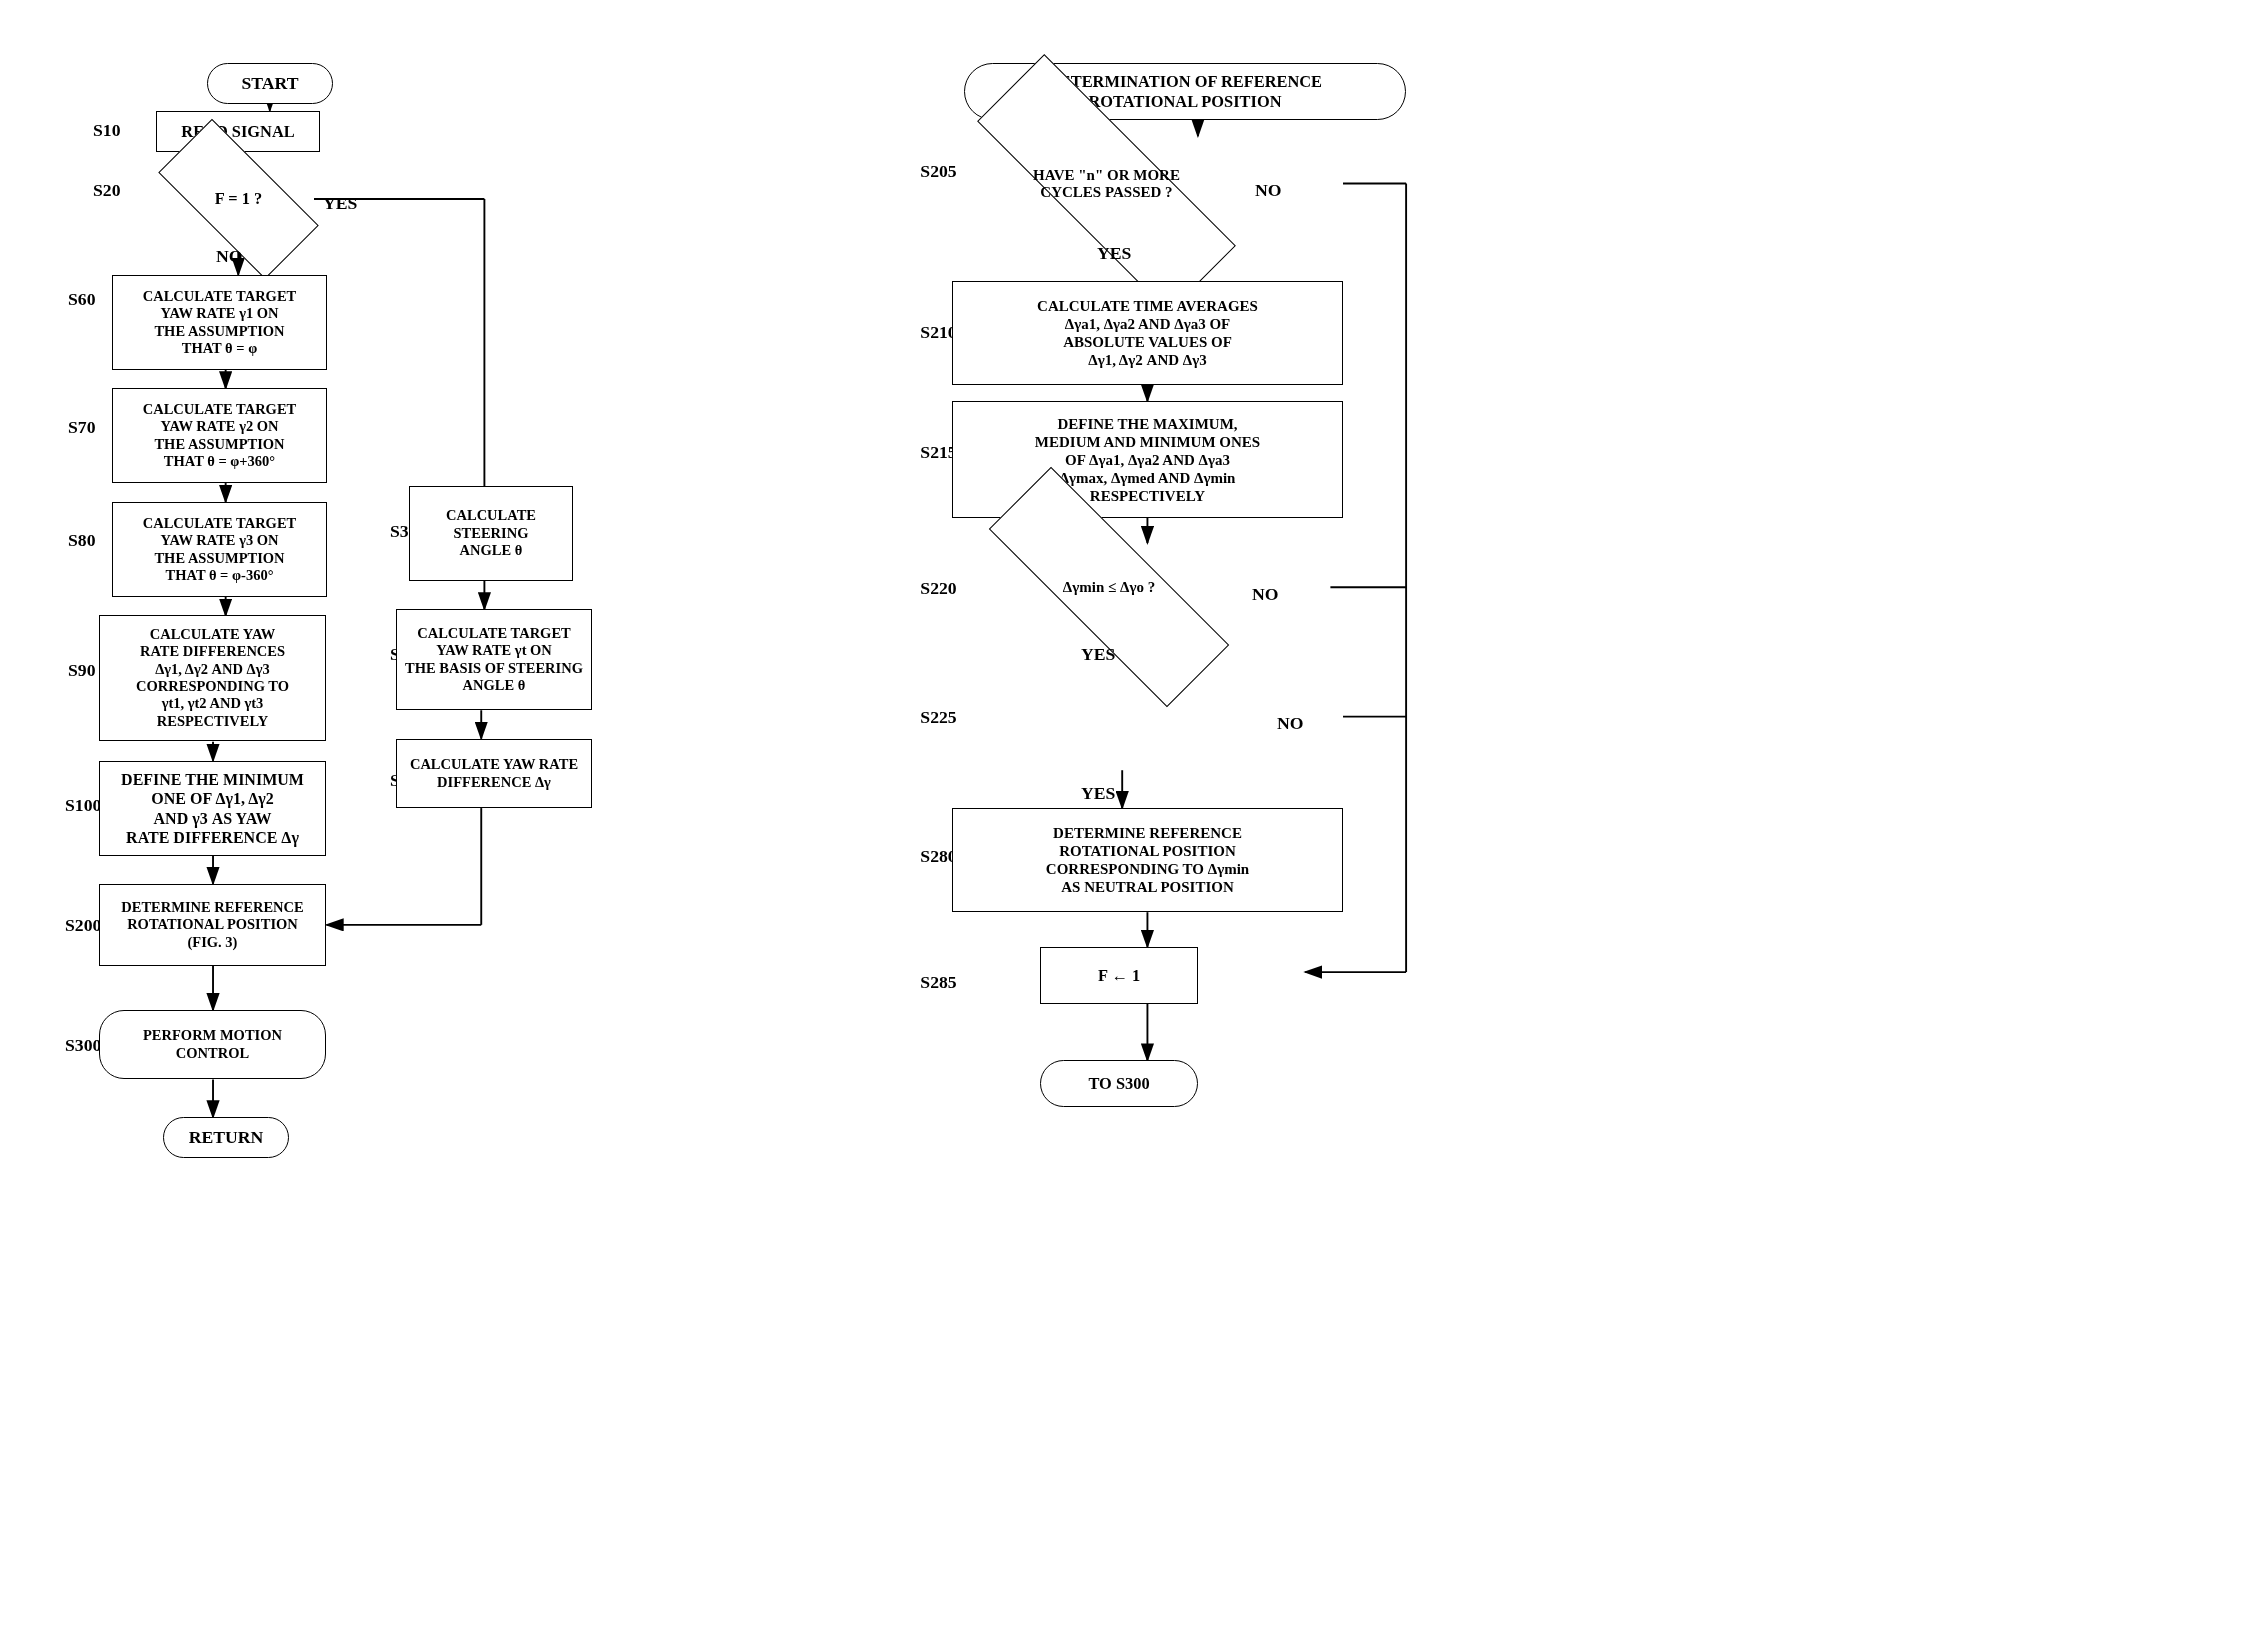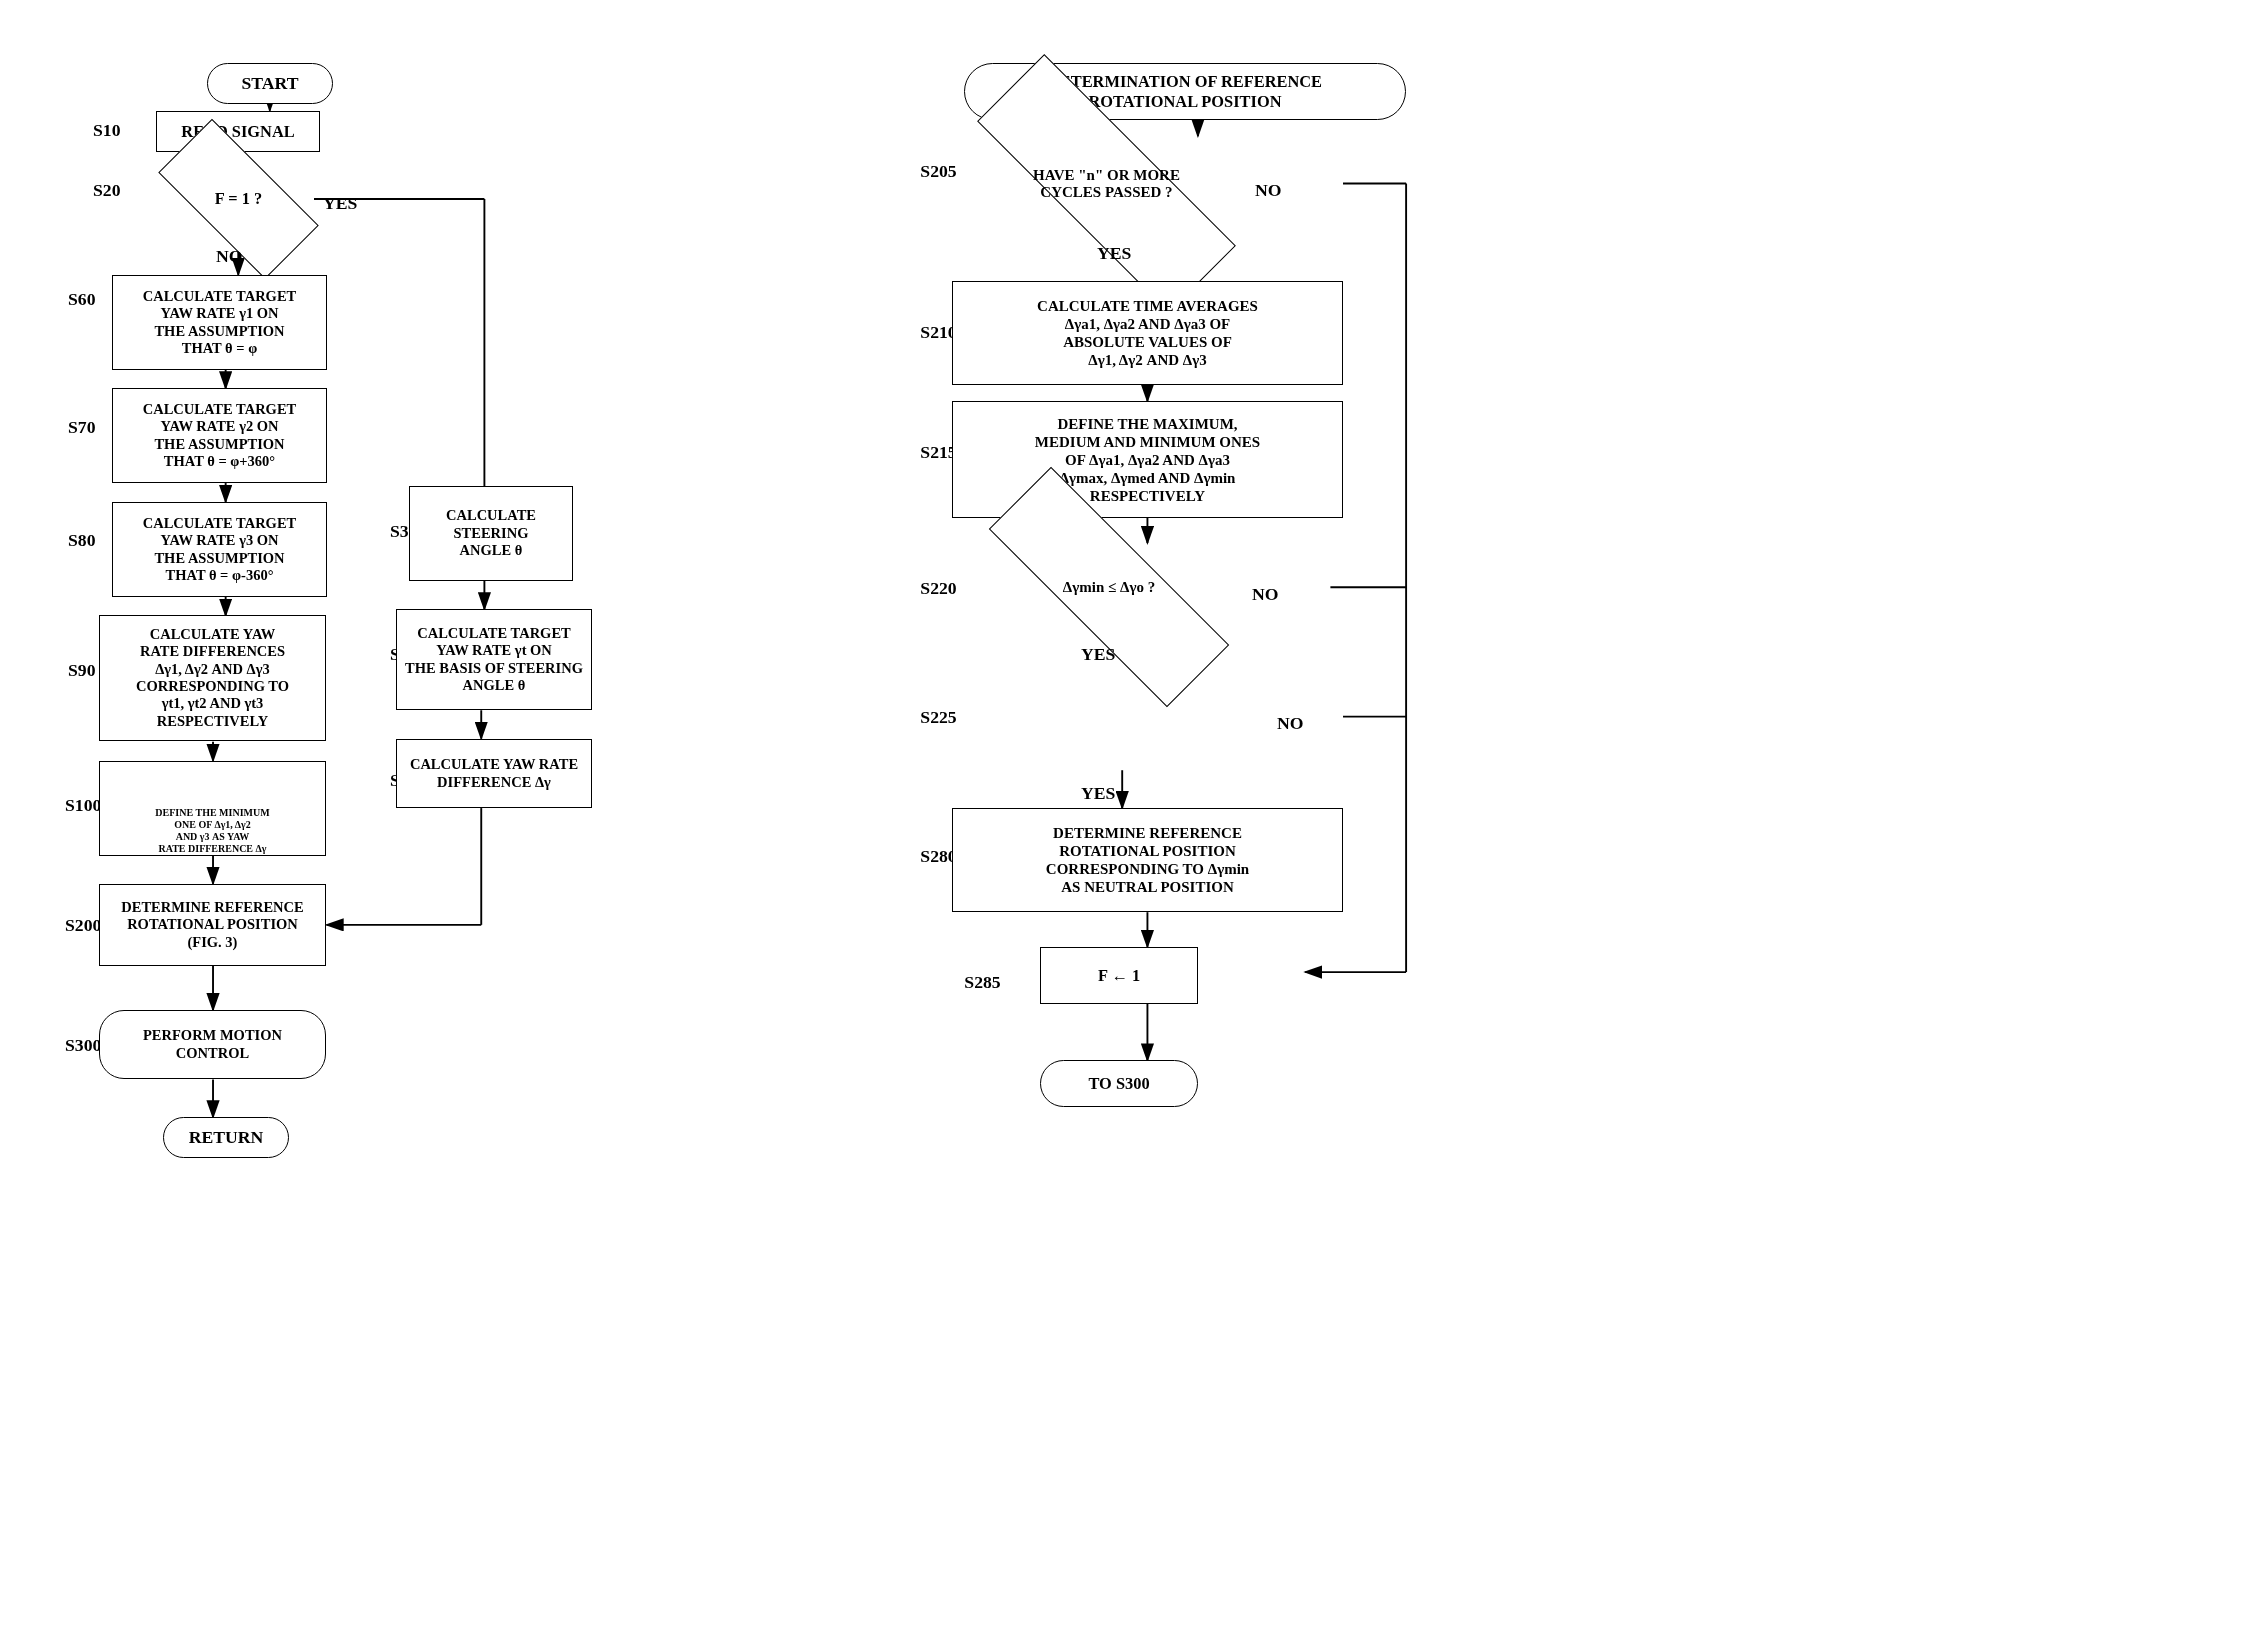--- a/index.html
+++ b/index.html
@@ -154,21 +154,21 @@
     <div class="node rect" style="left:82px;top:464px;width:215px;height:95px;font-size:14.5px;">
       <span>CALCULATE TARGET<br>YAW RATE γ3 ON<br>THE ASSUMPTION<br>THAT θ = φ-360°</span>
     </div>
 
     <div class="label" style="left:38px;top:622px;">S90</div>
     <div class="node rect" style="left:69px;top:577px;width:227px;height:126px;font-size:14.5px;">
       <span>CALCULATE YAW<br>RATE DIFFERENCES<br>Δγ1, Δγ2 AND Δγ3<br>CORRESPONDING TO<br>γt1, γt2 AND γt3<br>RESPECTIVELY</span>
     </div>
 
     <div class="label" style="left:35px;top:757px;">S100</div>
-    <div class="node rect" style="left:69px;top:723px;width:227px;height:95px;font-size:10px;align-items:flex-end;">
+    <div class="node rect" style="left:69px;top:723px;width:227px;height:95px;font-size:16px;">
       <span>DEFINE THE MINIMUM<br>ONE OF Δγ1, Δγ2<br>AND γ3 AS YAW<br>RATE DIFFERENCE Δγ</span>
     </div>
 
     <div class="label" style="left:35px;top:877px;">S200</div>
     <div class="node rect" style="left:69px;top:846px;width:227px;height:82px;font-size:14.5px;">
       <span>DETERMINE REFERENCE<br>ROTATIONAL POSITION<br>(FIG. 3)</span>
     </div>
 
     <div class="label" style="left:35px;top:997px;">S300</div>
     <div class="node rect" style="left:69px;top:972px;width:227px;height:69px;font-size:14.5px;border-radius:25px;">
@@ -260,21 +260,21 @@
 
     <div class="label" style="left:6.3px;top:669px;">S225</div>
     <div class="label" style="left:363px;top:675px;">NO</div>
     <div class="label" style="left:167px;top:745px;">YES</div>
 
     <div class="label" style="left:6.3px;top:808px;">S280</div>
     <div class="node rect" style="left:38px;top:770px;width:391px;height:104px;font-size:15px;">
       <span>DETERMINE REFERENCE<br>ROTATIONAL POSITION<br>CORRESPONDING TO Δγmin<br>AS NEUTRAL POSITION</span>
     </div>
 
-    <div class="label" style="left:6.3px;top:934px;margin-left:44px;">S285</div>
+    <div class="label" style="left:6.3px;top:934px;">S285</div>
     <div class="node rect" style="left:126px;top:909px;width:158px;height:57px;font-size:16.4px;">
       <span>F ← 1</span>
     </div>
 
     <div class="node rounded-rect" style="left:126px;top:1022px;width:158px;height:47px;font-size:16.4px;">
       <span>TO S300</span>
     </div>
   </div>
 
 </div>

